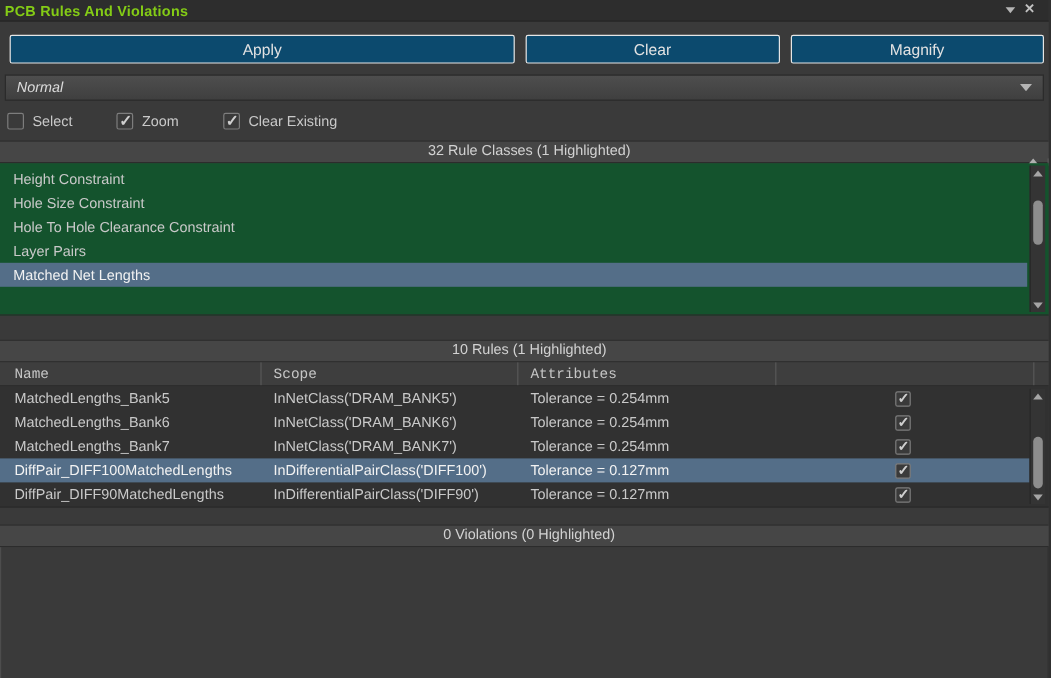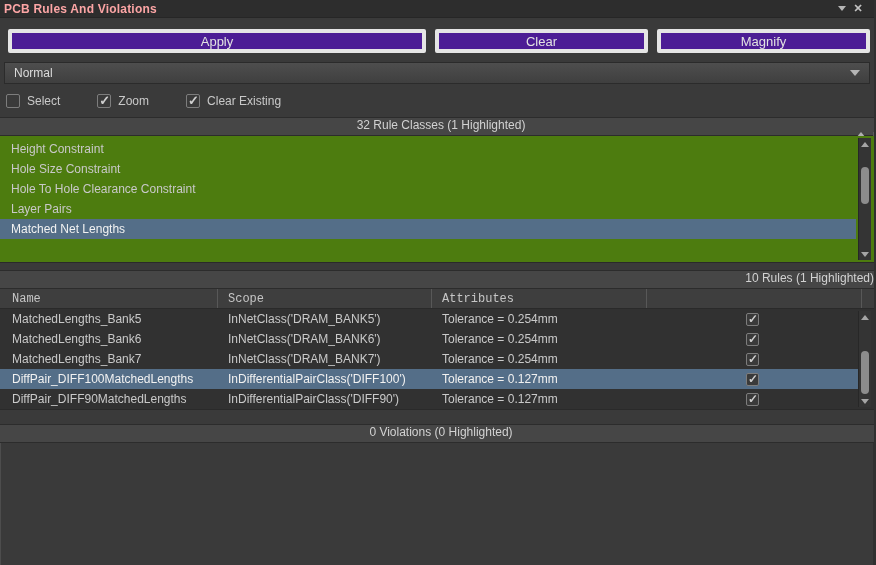--- a/index.html
+++ b/index.html
@@ -13,42 +13,43 @@
     border-right:2px solid #303030;
   }
 
   
   .titlebar {
     height:18px; background:#2d2d2d;
     display:flex; align-items:center;
     padding:0 8px 0 4px;
     border-bottom:1px solid #262626;
   }
-  .titlebar .title { font-weight:bold; color:#fca5a5; flex:1; letter-spacing:.2px; }
+  .titlebar .title { font-weight:bold; color:#84cc16; flex:1; letter-spacing:.2px; }
   .tb-icon { display:flex; align-items:center; justify-content:center; width:16px; height:14px; cursor:default; }
   .tri-down { width:0; height:0; border-left:4px solid transparent; border-right:4px solid transparent; border-top:5px solid #b5b5b5; }
   .close-x { color:#c2c2c2; font-weight:bold; font-size:11px; line-height:11px; }
 
   
   .toolbar { display:flex; gap:9px; margin:11px 4px 0 8px; height:24px; }
   .btn {
-    background:#4c1d95; border:4px solid #e5e5e5; border-radius:2px;
+    background:#0c4a6e; border:1px solid #e5e5e5; border-radius:2px;
     color:#e2e2e2; font-size:13px;
     display:flex; align-items:center; justify-content:center;
   }
   .btn-apply { flex:2; }
   .btn-clear, .btn-magnify { flex:1; }
 
   
   .dropdown {
     margin:9px 4px 0 4px; height:22px;
     background:linear-gradient(#4e4e4e,#3f3f3f);
     border:1px solid #2b2b2b;
     display:flex; align-items:center; padding:0 9px;
     color:#dcdcdc;
+    font-style:italic;
   }
   .dropdown .dd-arrow { margin-left:auto; width:0; height:0;
     border-left:5px solid transparent; border-right:5px solid transparent; border-top:6px solid #b5b5b5; }
 
   
   .options { display:flex; align-items:center; margin:9px 0 0 6px; height:16px;gap:20px; }
   .opt { display:flex; align-items:center; margin-right:17px; }
   .checkbox {
     width:14px; height:14px; background:#3a3a3a;
     border:1px solid #7d7d7d; border-radius:2px;
@@ -68,25 +69,25 @@
     display:flex; align-items:center; padding-left:8px;
     color:#d2d2d2;
     flex-direction:column;
   }
   .sec-header .collapse-btn { margin-left:auto; width:26px; height:100%;
     display:flex; align-items:center; justify-content:center;
     border-right:1px solid #5c5c5c; }
   .tri-up { width:0; height:0; border-left:5px solid transparent; border-right:5px solid transparent; border-bottom:6px solid #b0b0b0; }
   .sec-header .hdr-gutter { width:13px; height:100%; }
 
-  .mt8 { margin-top:8px; } .mt7 { margin-top:7px;align-items:flex-end; } .mt14 { margin-top:14px; }
+  .mt8 { margin-top:8px; } .mt7 { margin-top:20px; } .mt14 { margin-top:14px; }
 
   
   .list {
-    height:127px; background:#4d7c0f; position:relative;
+    height:127px; background:#14532d; position:relative;
     padding-top:3px; border-bottom:1px solid #2a2a2a;
   }
   .list-item {
     height:20px; line-height:20px; padding-left:11px;
     margin-right:18px; color:#c9c9c9; white-space:nowrap;
   }
   .list-item.highlighted { background:#546e88; color:#f2f2f2; }
 
   
   .scrollbar {

